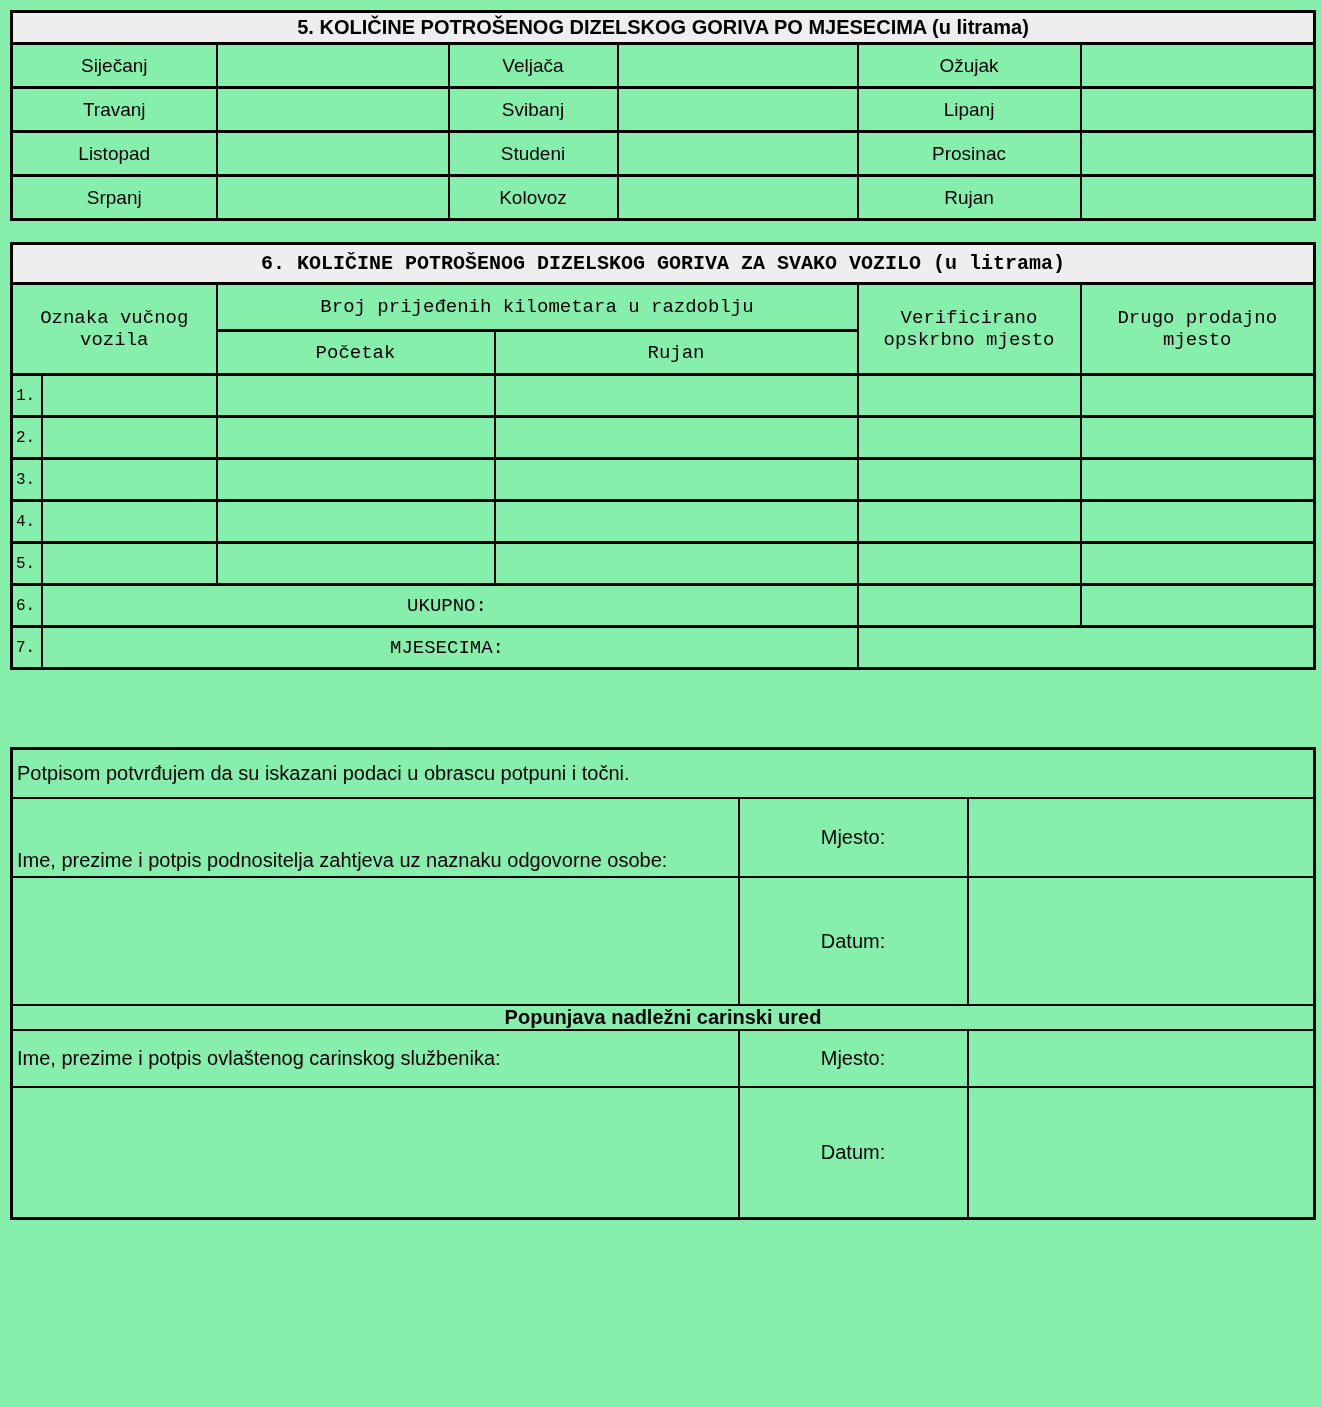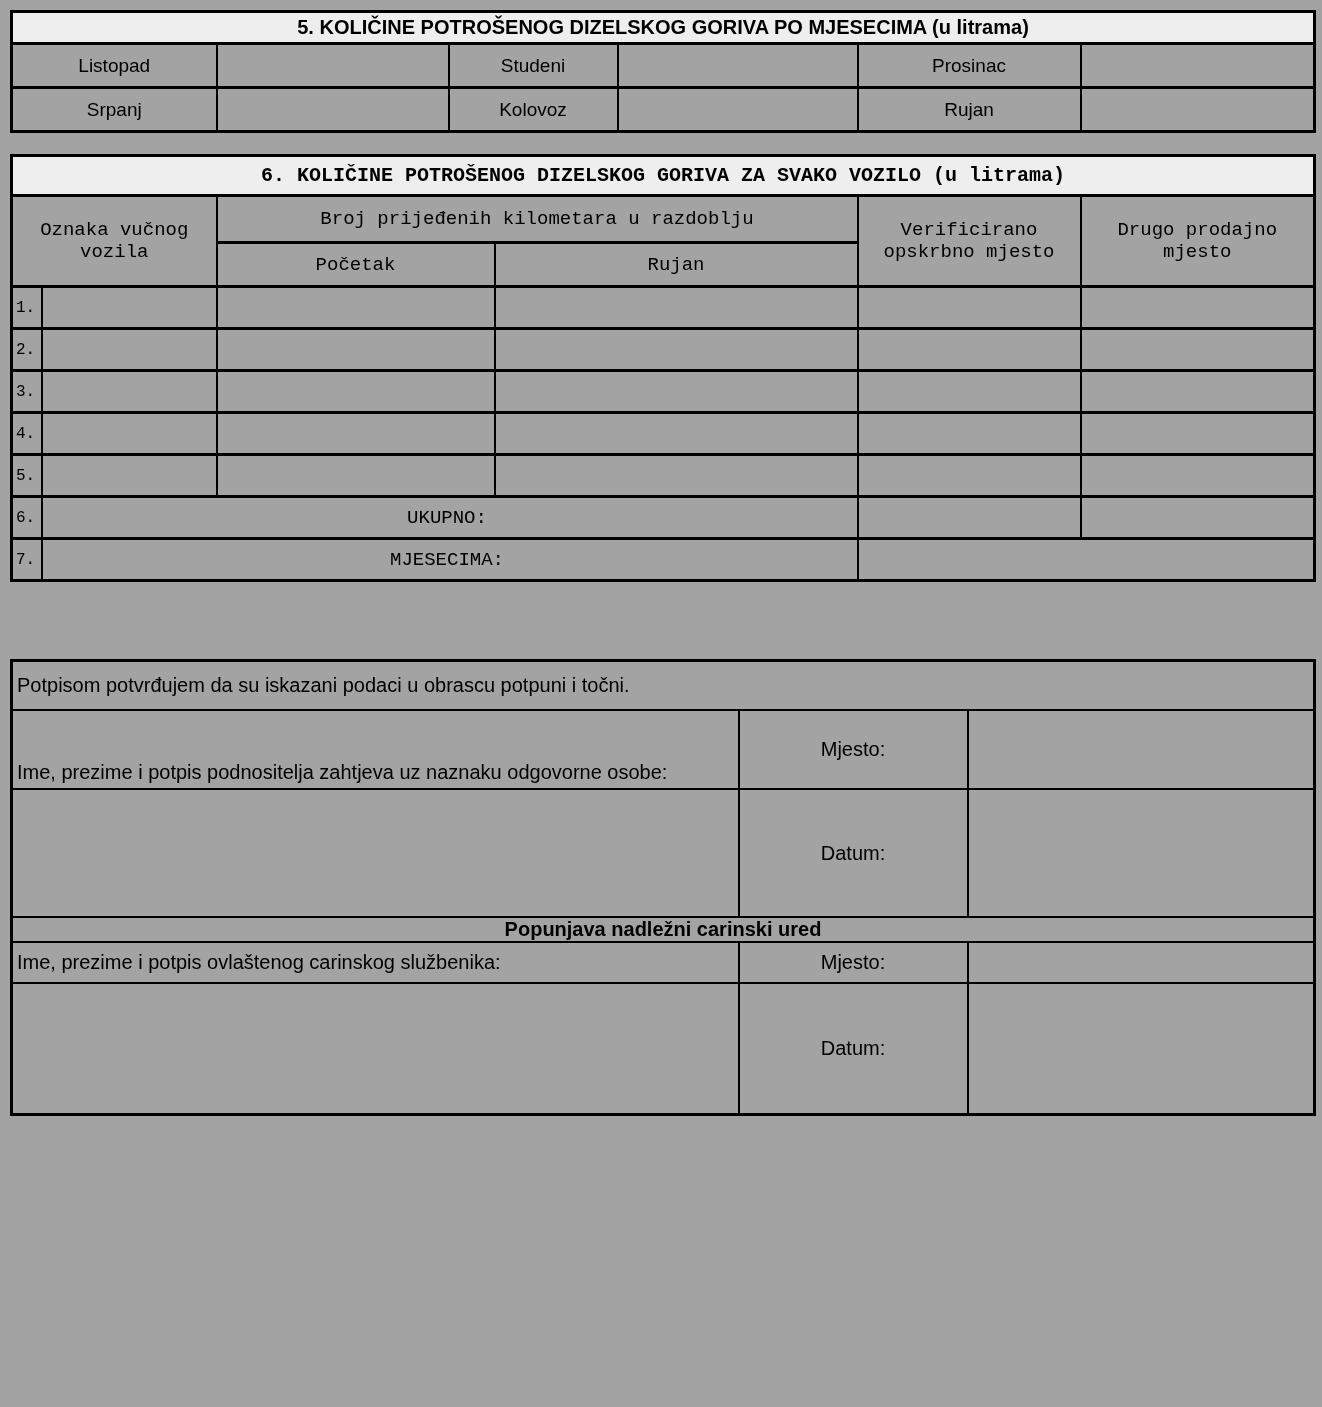--- a/index.html
+++ b/index.html
@@ -10,21 +10,21 @@
   html, body {
     margin: 0; padding: 0;
     background: #ffffff;
     font-family: "Liberation Sans", sans-serif;
     color: #000;
   }
   .sheet {
     width: 1322px;
     height: 1407px;
     padding: 10px 9px 0 10px;
-    background: #a3a3a3;
+    background: #86efac;
   }
   table {
     border-collapse: collapse;
     table-layout: fixed;
     width: 1303px;
     border: 3px solid var(--border-color);
   }
   td {
     border: 2px solid var(--border-color);
     border-top-width: 3px;
@@ -70,21 +70,21 @@
   }
   .who-cell {
     text-align: left;
     vertical-align: bottom;
     padding: 0 4px 4px 4px;
     border-bottom-width: 3px;
   }
   .who-cell-2 {
     text-align: left;
     vertical-align: middle;
-    padding: 8px 4px;
+    padding: 16px 4px;
     border-bottom-width: 3px;
   }
   .customs-header-cell {
     font-weight: bold;
     font-size: 19px;
     height: 14px;
     border-top-width: 3px;
     border-bottom-width: 3px;
   }
   .sig-area { border-top: none; }
@@ -102,20 +102,36 @@
         <col style="width:169px">
       <col style="width:240px">
         <col style="width:223px">
         <col style="width:234px">
     </colgroup>
     <tbody>
         <tr>
       <td colspan="6" class="title-cell">5. KOLIČINE POTROŠENOG DIZELSKOG GORIVA PO MJESECIMA (u litrama)</td>
     </tr>
     <tr class="data-row">
+      <td>Siječanj</td>
+      <td></td>
+      <td>Veljača</td>
+      <td></td>
+      <td>Ožujak</td>
+      <td></td>
+    </tr>
+    <tr class="data-row">
+      <td>Travanj</td>
+      <td></td>
+      <td>Svibanj</td>
+      <td></td>
+      <td>Lipanj</td>
+      <td></td>
+    </tr>
+    <tr class="data-row">
       <td>Listopad</td>
       <td></td>
       <td>Studeni</td>
       <td></td>
       <td>Prosinac</td>
       <td></td>
     </tr>
     <tr class="data-row">
       <td>Srpanj</td>
       <td></td>

